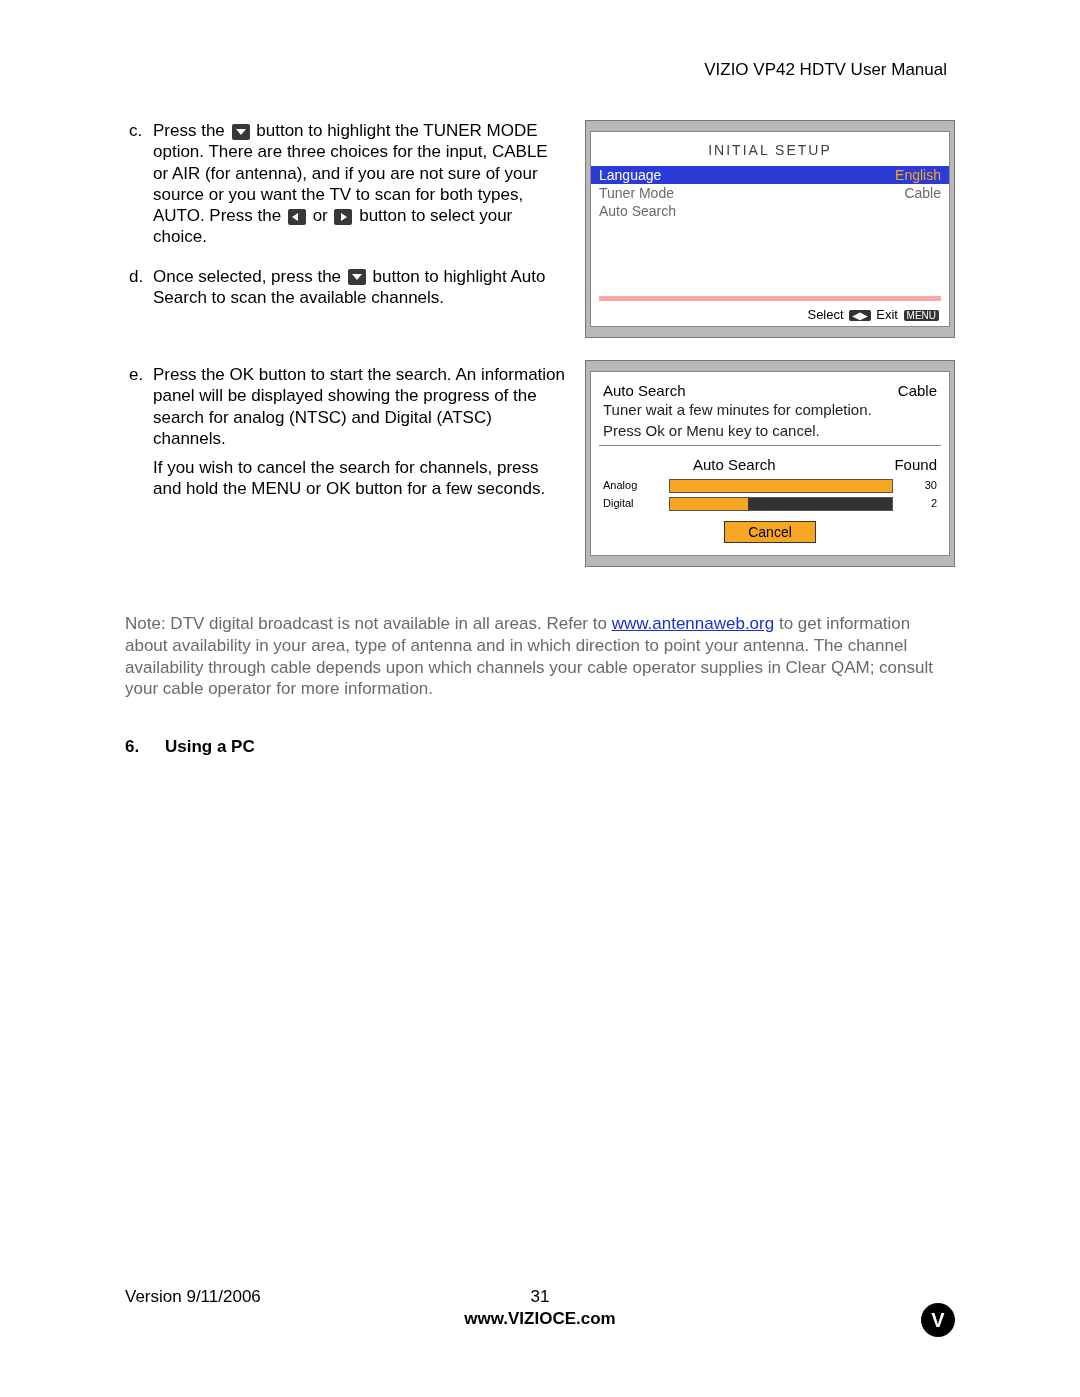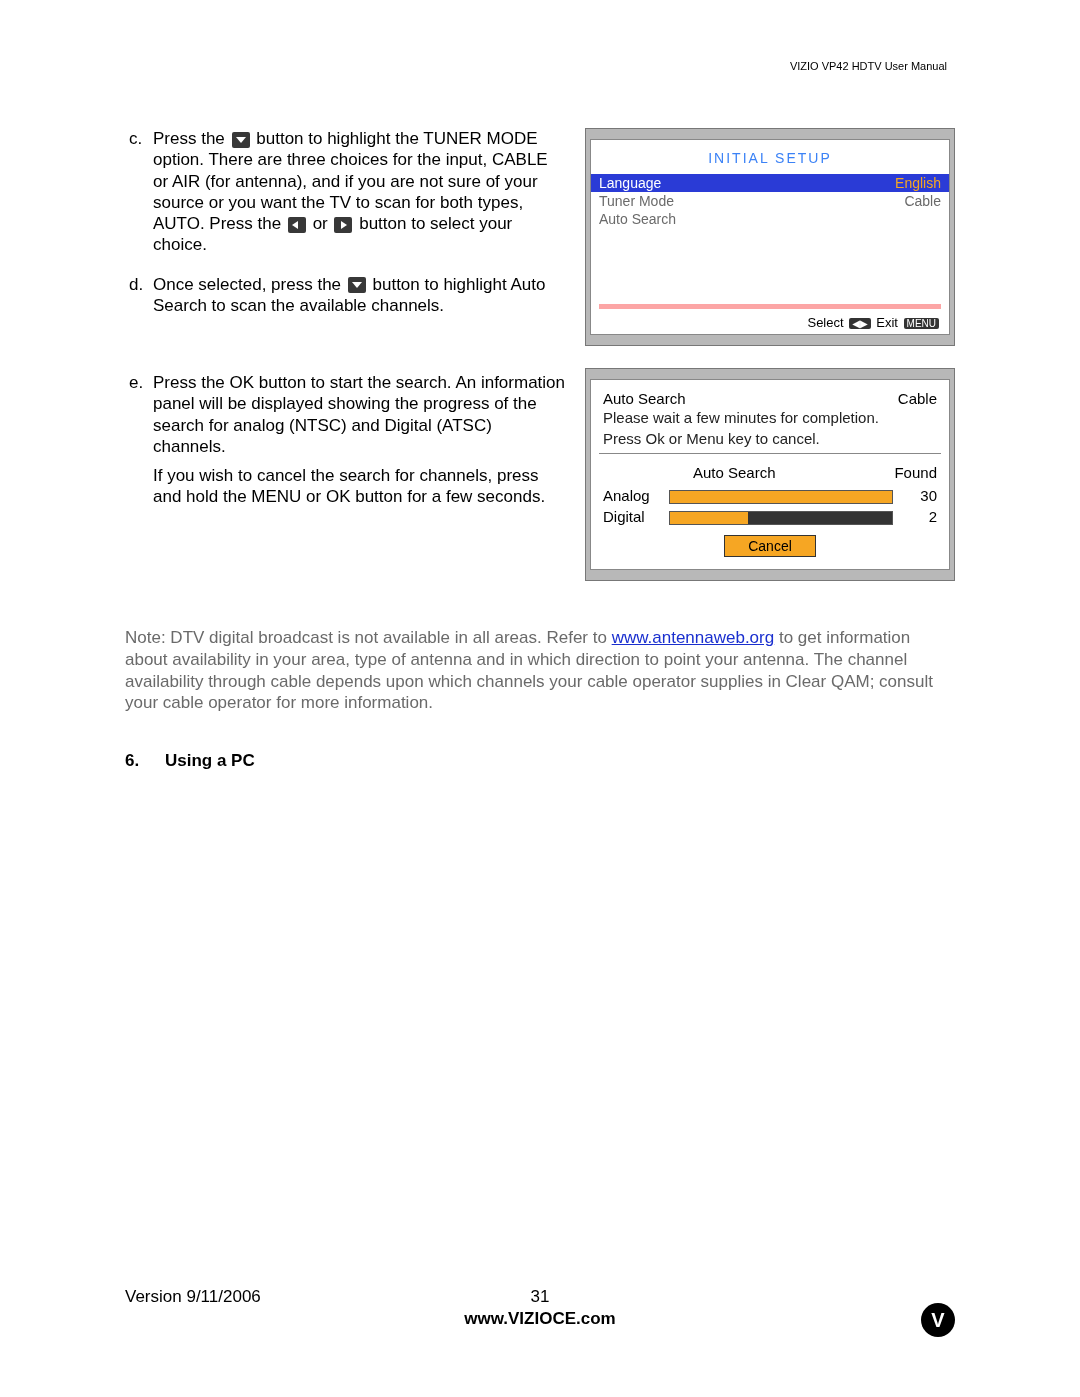--- a/index.html
+++ b/index.html
@@ -7,22 +7,22 @@
     width: 1080px;
     height: 1397px;
     background: #ffffff;
     font-family: Arial, Helvetica, sans-serif;
     color: #000;
     position: relative;
     padding: 60px 125px 60px 125px;
   }
   .header-title {
     text-align: right;
-    font-size: 11px;
-    margin-bottom: 56px;
+    font-size: 17px;
+    margin-bottom: 40px;
     padding-right: 8px;
   }
   .content-row {
     display: flex;
     gap: 18px;
     margin-bottom: 20px;
   }
   .text-col {
     flex: 1;
     font-size: 17px;
@@ -81,21 +81,21 @@
     margin-bottom: 22px;
     font-size: 14px;
   }
   .osd-inner {
     background: #fff;
     margin: 10px 4px 10px 4px;
     border: 1px solid #888;
   }
   .osd1 .osd-title {
     text-align: center;
-    color: #3b82f6;
+    color: #404040;
     font-size: 14px;
     padding: 10px 0 8px 0;
     letter-spacing: 2px;
   }
   .osd1 .osd-row {
     display: flex;
     justify-content: space-between;
     padding: 1px 8px;
     font-size: 14px;
   }
@@ -126,21 +126,21 @@
   .osd2 .osd-inner { background:#fff; padding:10px 12px 12px 12px; }
   .osd2 .top-line {
     display:flex; justify-content:space-between; font-size:15px;
   }
   .osd2 .msg { font-size:15px; color:#222; margin:2px 0 4px 0; }
   .osd2 hr { border:none; border-top:1px solid #888; margin:6px -4px 10px -4px; }
   .osd2 .hdr-row { display:flex; font-size:15px; margin-bottom:6px; }
   .osd2 .hdr-row .lbl { width:60px; }
   .osd2 .hdr-row .mid { flex:1; text-align:left; padding-left:30px; }
   .osd2 .hdr-row .r { width:60px; text-align:right; }
-  .osd2 .data-row { display:flex; align-items:flex-end; font-size:15px; margin-bottom:4px; }
+  .osd2 .data-row { display:flex; align-items:flex-start; font-size:11px; margin-bottom:4px; }
   .osd2 .data-row .lbl { width:60px; }
   .osd2 .bar-track { flex:1; height:14px; border:1px solid #555; background:#333; position:relative; margin:0 6px; }
   .osd2 .bar-fill { position:absolute; left:0; top:0; bottom:0; background:#f6a623; }
   .osd2 .data-row .r { width:38px; text-align:right; }
   .osd2 .cancel-btn {
     display:block;
     margin: 10px auto 0 auto;
     width: 92px;
     padding:2px 0;
     text-align:center;
@@ -242,21 +242,21 @@
         </div>
       </div>
     </div>
 
     <div class="osd osd2">
       <div class="osd-inner">
         <div class="top-line">
           <span>Auto  Search</span>
           <span>Cable</span>
         </div>
-        <div class="msg">Please  wait  a  few  minutes  for  completion.</div>
+        <div class="msg">Tuner  wait  a  few  minutes  for  completion.</div>
         <div class="msg">Press  Ok  or  Menu  key  to  cancel.</div>
         <hr>
         <div class="hdr-row">
           <span class="lbl"></span>
           <span class="mid">Auto  Search</span>
           <span class="r">Found</span>
         </div>
         <div class="data-row">
           <span class="lbl">Analog</span>
           <span class="bar-track">

